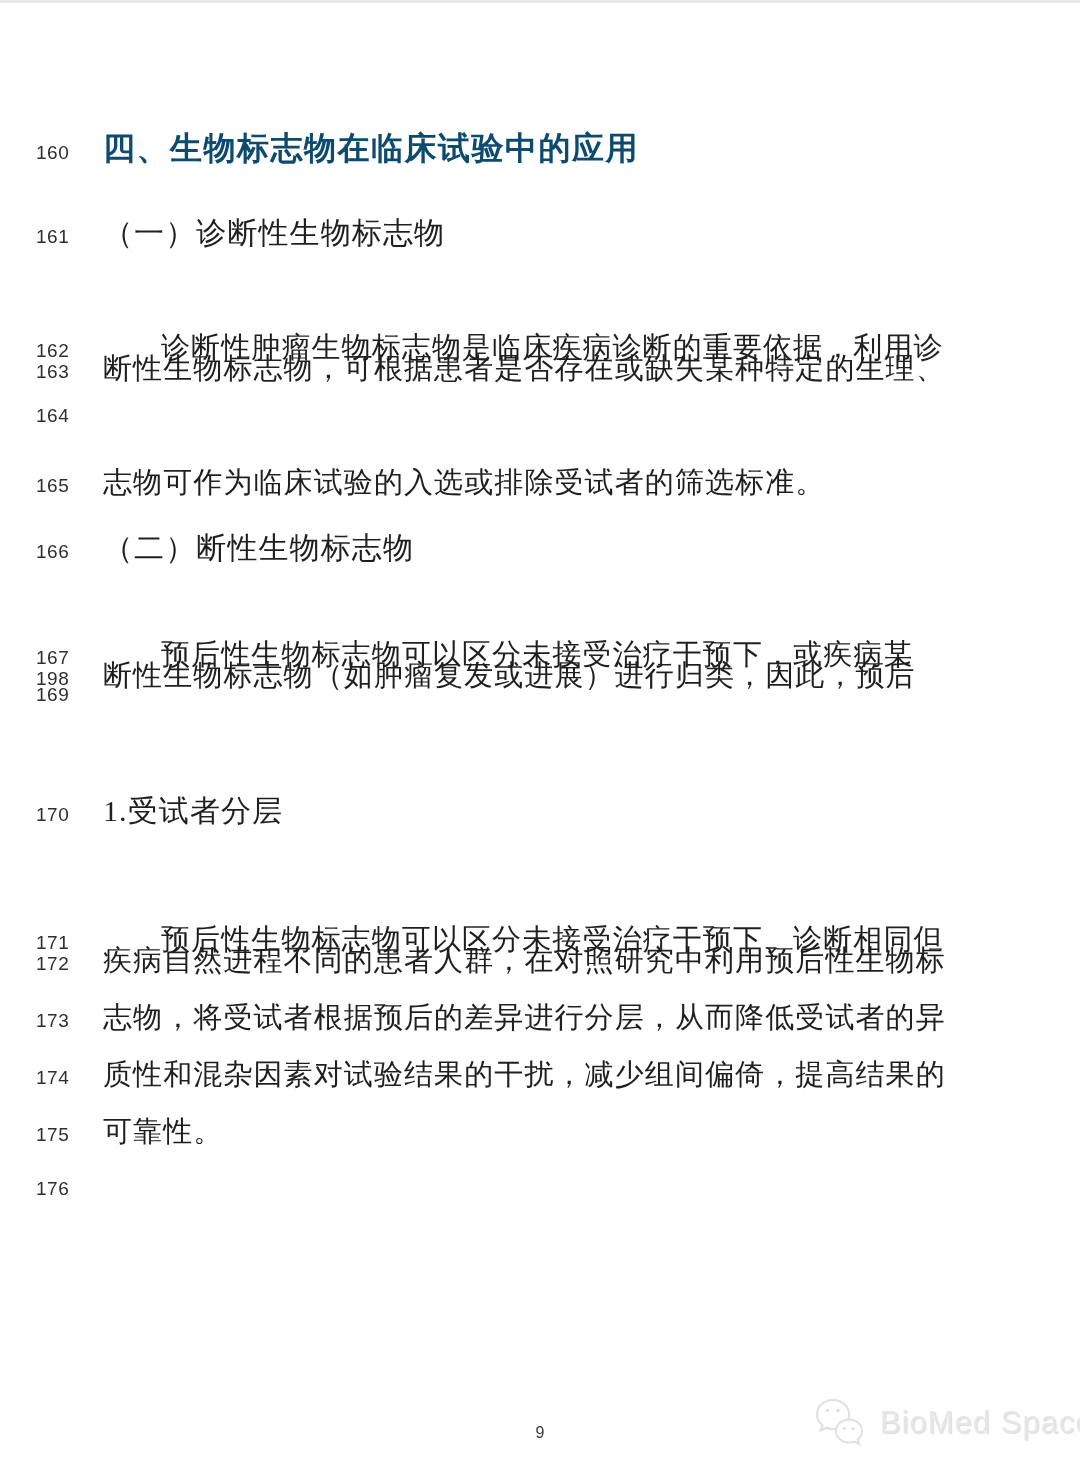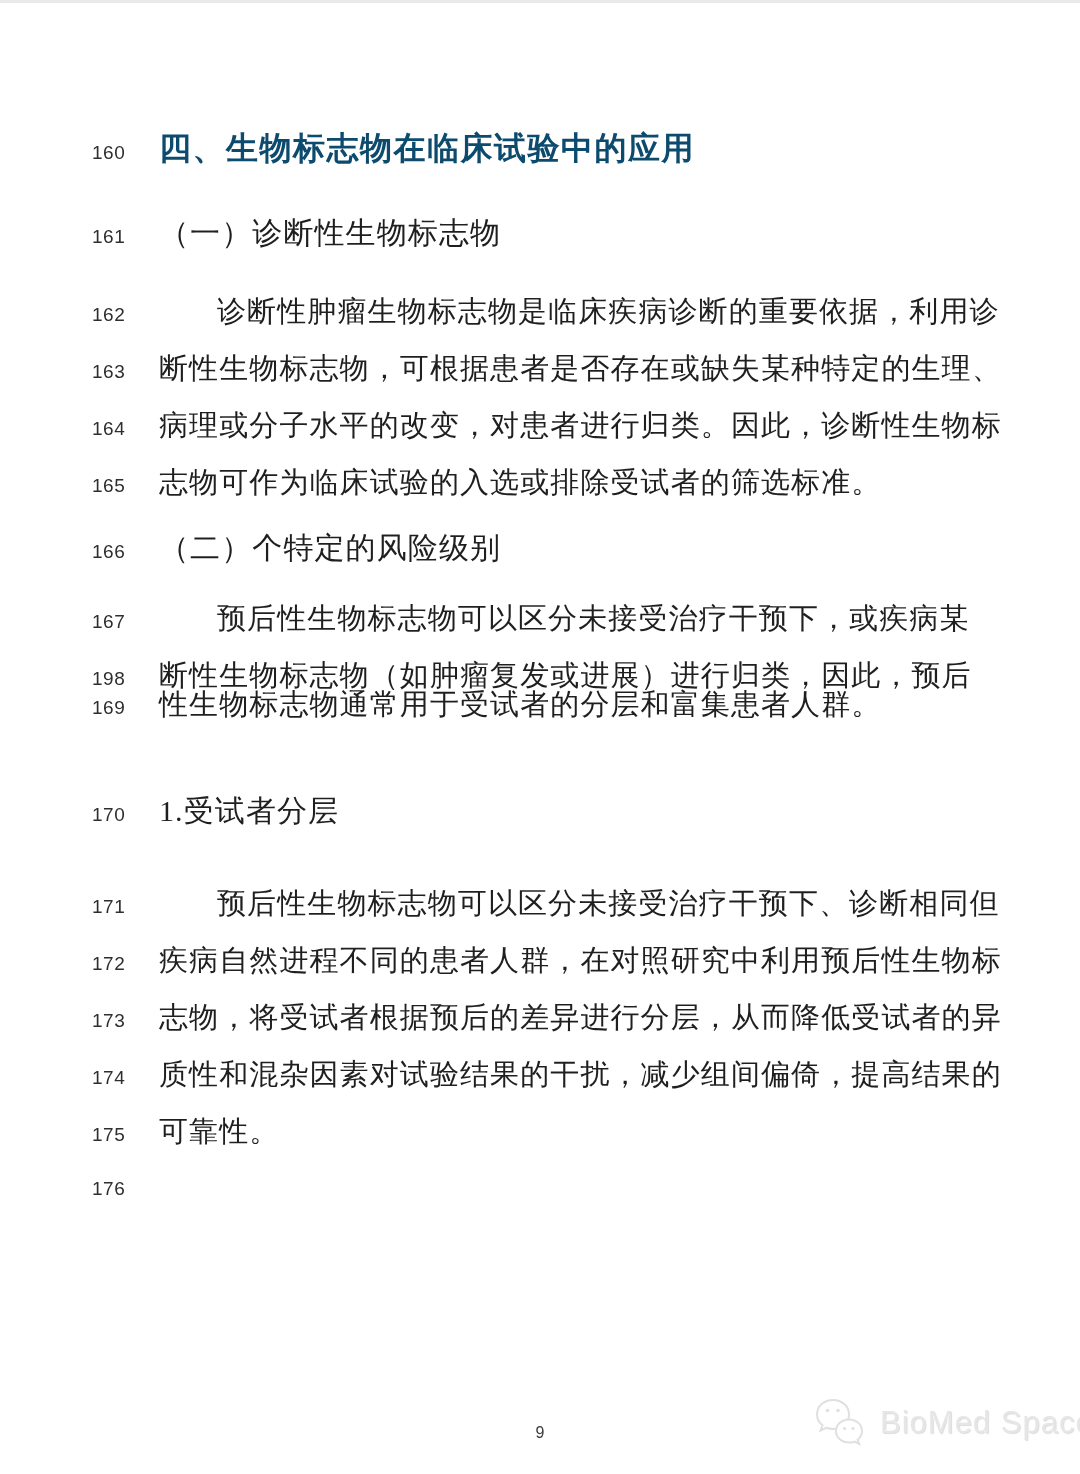--- a/index.html
+++ b/index.html
@@ -11,21 +11,21 @@
     font-family:"Liberation Serif","DejaVu Serif",serif;
   }
   .top-edge{
     position:absolute;top:0;left:0;width:1080px;height:3px;
     background:#e9e9e9;
   }
   .doc-line{
     position:absolute;
     left:0;
     width:1080px;
-    padding-left:92px;
+    padding-left:36px;
     box-sizing:border-box;
     display:flex;
     align-items:baseline;
   }
   .lineno{
     flex:0 0 67px;
     width:67px;
     font-family:"Liberation Sans","DejaVu Sans",sans-serif;
     font-size:19px;
     color:#2e2e2e;
@@ -44,20 +44,21 @@
     line-height:44px;
     font-weight:700;
     color:#0c4a6e;
     letter-spacing:1.5px;
   }
   .linetext.subheading{
     font-size:30px;
   }
   .linetext.indent{
     padding-left:58px;
+    margin-top:36px;
   }
   .footer-pagenum{
     position:absolute;
     top:1424px;left:0;width:1080px;
     text-align:center;
     font-family:"Liberation Sans","DejaVu Sans",sans-serif;
     font-size:16px;
     color:#3a3a3a;
   }
   .watermark{
@@ -98,46 +99,44 @@
   <span class="linetext indent">诊断性肿瘤生物标志物是临床疾病诊断的重要依据，利用诊</span>
 </div>
 
 <div class="doc-line" style="top:348px">
   <span class="lineno">163</span>
   <span class="linetext">断性生物标志物，可根据患者是否存在或缺失某种特定的生理、</span>
 </div>
 
 <div class="doc-line" style="top:405px">
   <span class="lineno">164</span>
-  <span class="linetext">病理或分子水平的改变，对患者进行归类。因此，诊断性生物标</span>
 </div>
 
 <div class="doc-line" style="top:462px">
   <span class="lineno">165</span>
   <span class="linetext">志物可作为临床试验的入选或排除受试者的筛选标准。</span>
 </div>
 
 <div class="doc-line" style="top:528px">
   <span class="lineno">166</span>
-  <span class="linetext subheading">（二）个特定的风险级别</span>
+  <span class="linetext subheading">（二）断性生物标志物</span>
 </div>
 
 <div class="doc-line" style="top:598px">
   <span class="lineno">167</span>
   <span class="linetext indent">预后性生物标志物可以区分未接受治疗干预下，或疾病某</span>
 </div>
 
 <div class="doc-line" style="top:655px">
   <span class="lineno">198</span>
   <span class="linetext">断性生物标志物（如肿瘤复发或进展）进行归类，因此，预后</span>
 </div>
 
 <div class="doc-line" style="top:684px">
   <span class="lineno">169</span>
-  <span class="linetext">性生物标志物通常用于受试者的分层和富集患者人群。</span>
 </div>
 
 <div class="doc-line" style="top:791px">
   <span class="lineno">170</span>
   <span class="linetext subheading">1.受试者分层</span>
 </div>
 
 <div class="doc-line" style="top:883px">
   <span class="lineno">171</span>
   <span class="linetext indent">预后性生物标志物可以区分未接受治疗干预下、诊断相同但</span>

